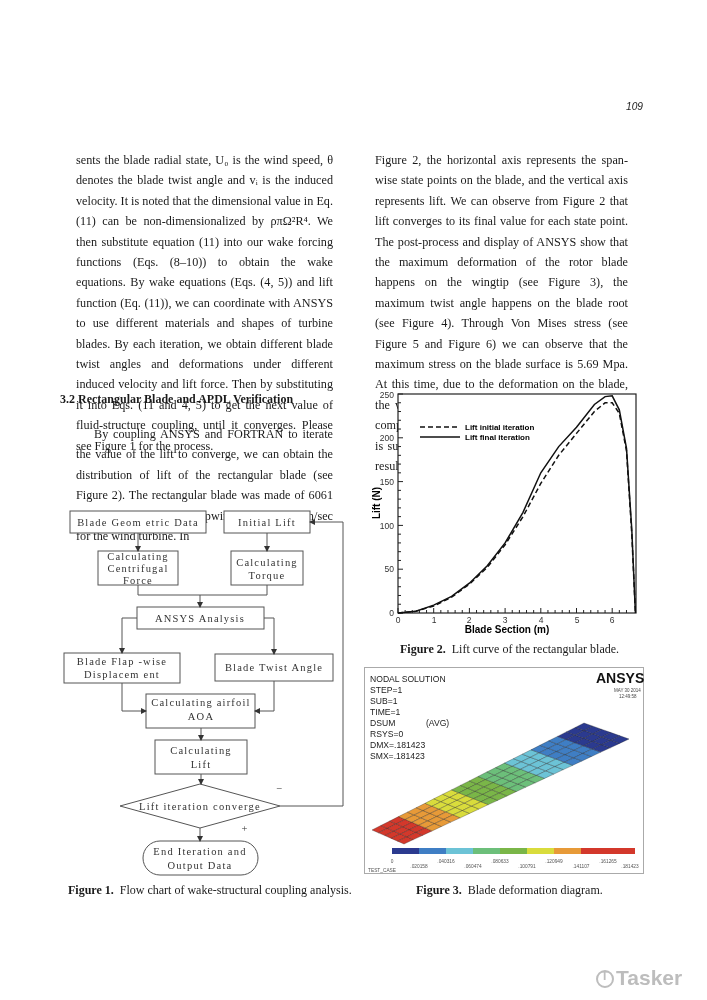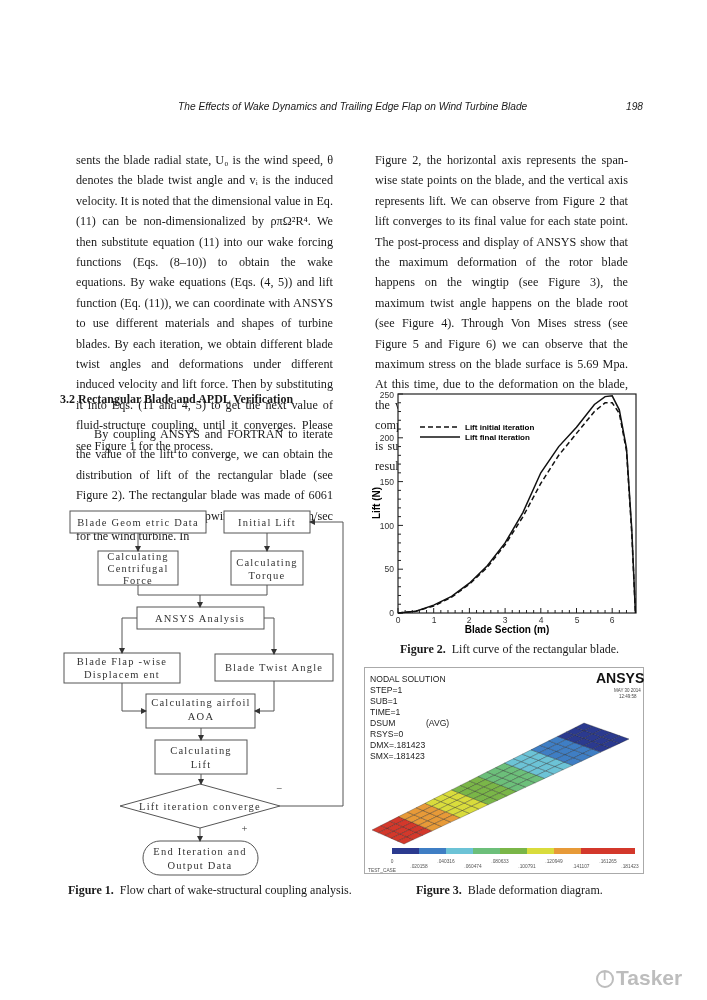--- a/index.html
+++ b/index.html
@@ -27,22 +27,21 @@
                font-family: "Liberation Sans", sans-serif; font-weight: bold; font-size: 21px; text-align: center; }
   .watermark .logo { display: inline-block; width: 18px; height: 18px; border-radius: 50%;
                      border: 2.5px solid #bdbdbd; vertical-align: -3px; margin-right: 2px;
                      position: relative; box-sizing: border-box; }
   .watermark .logo:after { content: "T"; position: absolute; left: 3px; top: -3px; font-size: 12px; }
 </style>
 </head>
 <body>
 
 <div class="header">
-  <span class="title">The Effects of Wake Dynamics and Trailing Edge Flap on Wind Turbine Blade</span>
-  <span class="pageno">198</span>
+  <span class="pageno">109</span>
 </div>
 
 <div class="col" id="col-left-top">
   <p>sents the blade radial state, U₀ is the wind speed, θ denotes the blade twist angle and vᵢ is the induced velocity. It is noted that the dimensional value in Eq. (11) can be non-dimensionalized by ρπΩ²R⁴. We then substitute equation (11) into our wake forcing functions (Eqs. (8–10)) to obtain the wake equations. By wake equations (Eqs. (4, 5)) and lift function (Eq. (11)), we can coordinate with ANSYS to use different materials and shapes of turbine blades. By each iteration, we obtain different blade twist angles and deformations under different induced velocity and lift force. Then by substituting it into Eqs. (11 and 4, 5) to get the next value of fluid-structure coupling, until it converges. Please see Figure 1 for the process.</p>
 </div>
 
 <div class="sec-heading">3.2 Rectangular Blade and APDL Verification</div>
 
 <div class="col" id="col-left-mid">
   <p>By coupling ANSYS and FORTRAN to iterate the value of the lift to converge, we can obtain the distribution of lift of the rectangular blade (see Figure 2). The rectangular blade was made of 6061 aluminum alloy and the upwind speed was 3 m/sec for the wind turbine. In</p>

